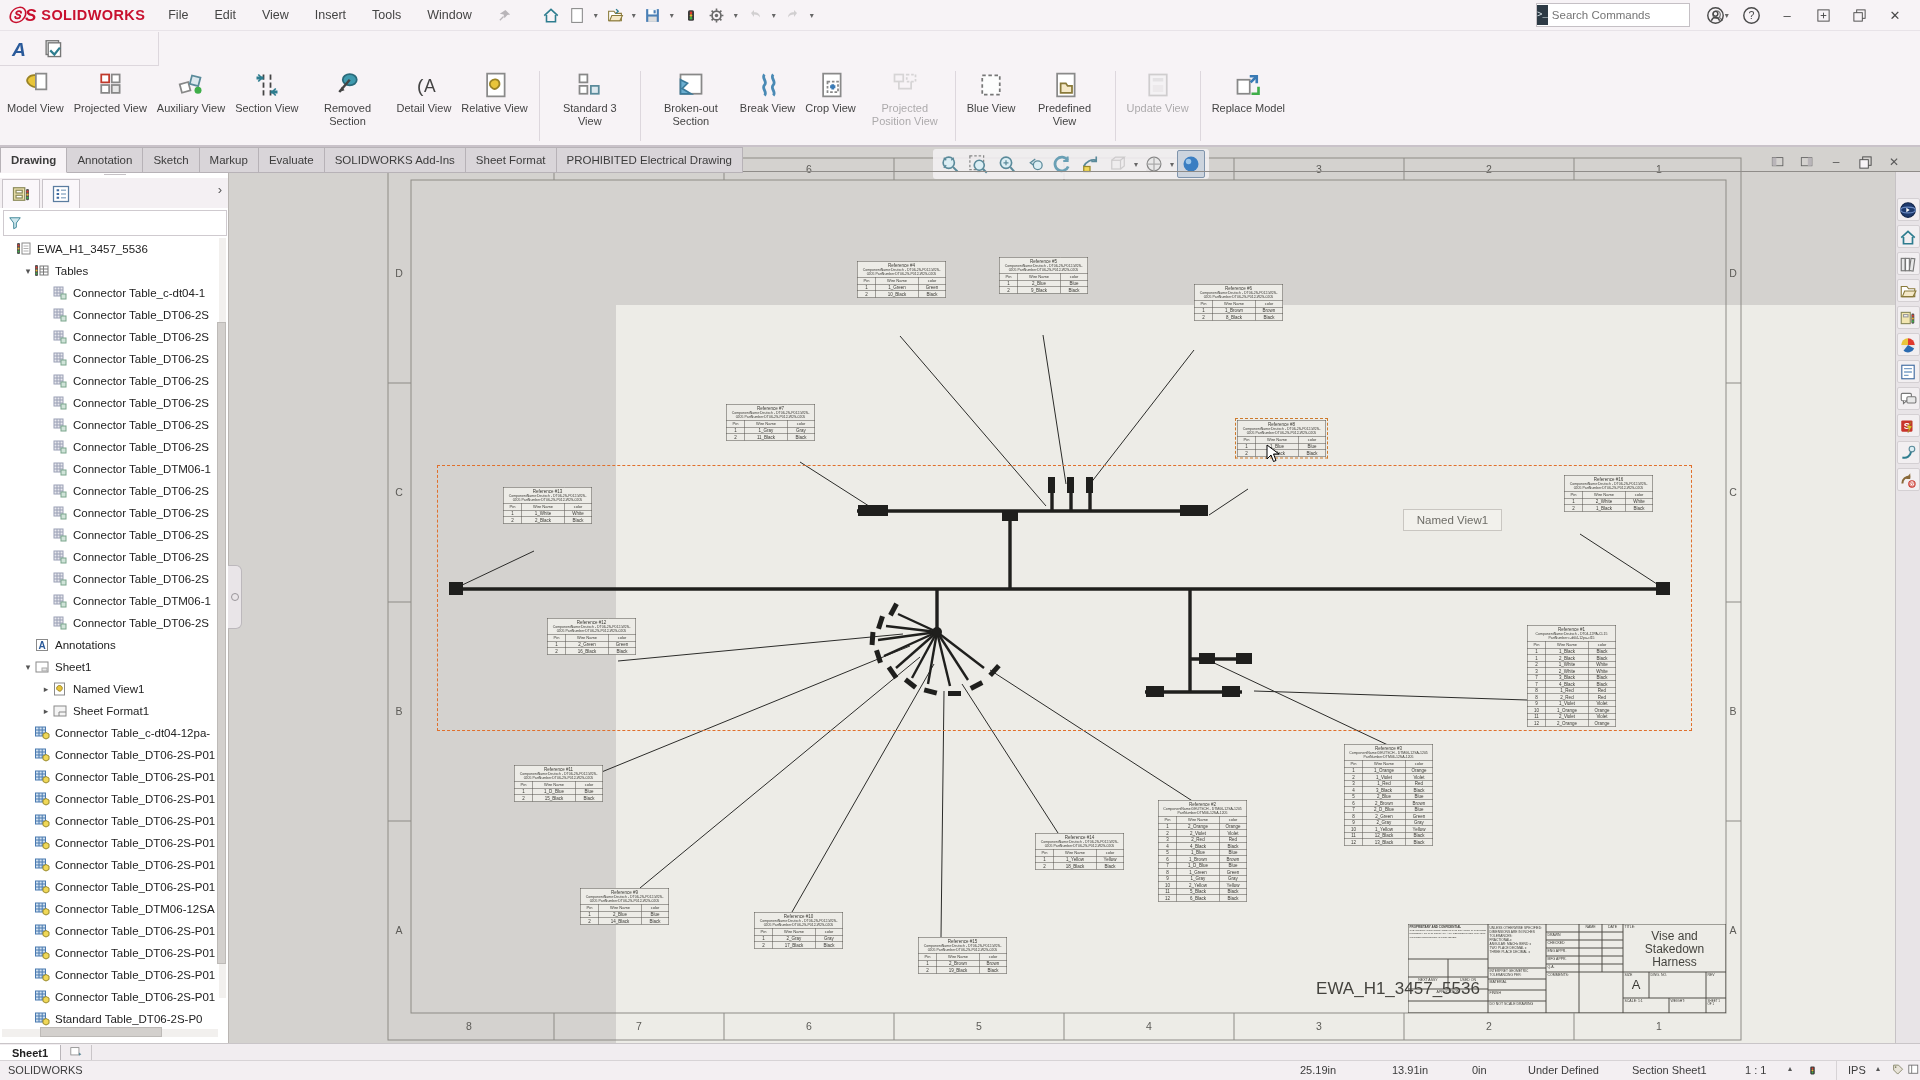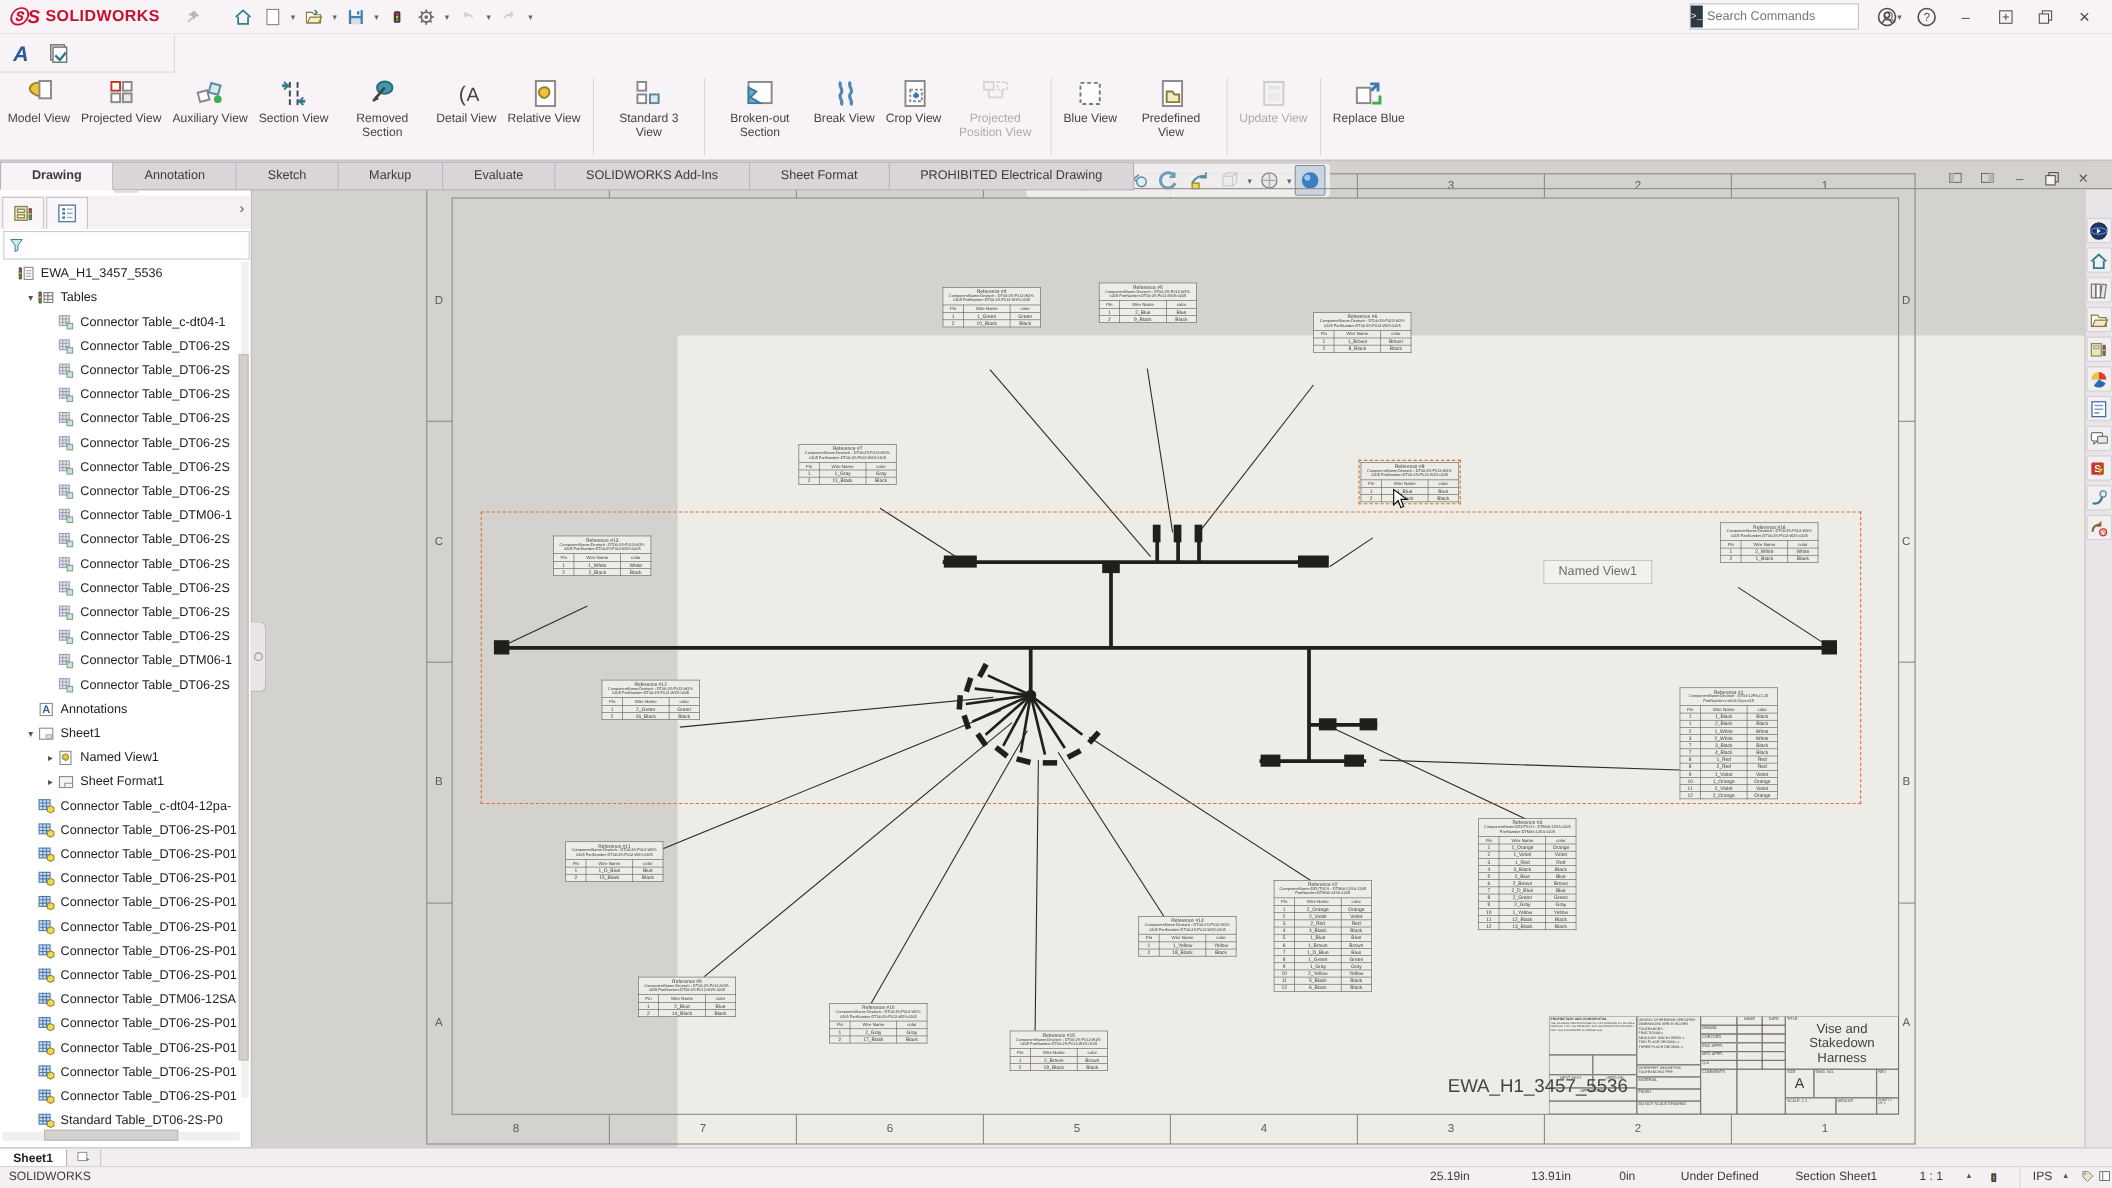--- a/index.html
+++ b/index.html
@@ -32,21 +32,21 @@
   .qbtn{width:26px;height:26px;display:flex;align-items:center;justify-content:center}
   #ribbonrow{position:absolute;left:0;top:37px;width:1920px;height:78px;display:flex;align-items:stretch;padding-left:2px}
   .rbtn{display:flex;flex-direction:column;align-items:center;padding:3px 5px 0 5px;min-width:44px;max-width:78px;text-align:center}
   .rbtn .ri{height:30px;display:flex;align-items:center;justify-content:center}
   .rbtn .rl{font-size:11px;line-height:12.5px;color:#444;margin-top:2px}
   .rbtn.dis{opacity:.42;filter:grayscale(1)}
   .rsep{width:1px;background:#ddd7dd;margin:4px 6px}
   #ribbon-bottom{position:absolute;left:0;top:115px;width:1920px;height:2px;background:#c9c2c9}
   
   #tabrow{position:absolute;left:0;top:147px;width:734px;height:25px;display:flex;z-index:38}
-  .tab{height:24px;line-height:24px;padding:0 28px;font-size:11.5px;color:#3c3c3c;background:#d9d5d9;
+  .tab{height:24px;line-height:24px;padding:0 10px;font-size:11.5px;color:#3c3c3c;background:#d9d5d9;
        border:1px solid #b7b2b7;border-left:none;white-space:nowrap}
   .tab:first-child{border-left:1px solid #b7b2b7}
   .tab.active{background:#f7f3f6;font-weight:bold;border-bottom:1px solid #f7f3f6}
   #mainline{position:absolute;left:0;top:171px;width:1920px;height:1px;background:#8f8c89;z-index:37}
   
   #graphics{position:absolute;left:228px;top:147px;width:1668px;height:896px;background:#d4d2cf;overflow:hidden;z-index:1}
   #sheet{position:absolute;left:388px;top:158px;width:1353px;height:882px;background:#edece7;z-index:1}
   #sheet-shadow{position:absolute;left:394px;top:164px;width:1353px;height:882px;background:#a7a5a1;z-index:0}
   #dsvg{position:absolute;left:0;top:0;width:1920px;height:1080px;z-index:3;pointer-events:none}
   .zlabel{position:absolute;font-size:10.5px;color:#5c5b57;z-index:2;transform:translate(-50%,-50%)}
@@ -117,20 +117,28 @@
   svg{display:block}
 </style>
 </head>
 <body>
 
 <div id="titlebar">
   <div id="logo">
     <span class="dslogo">ⓢS</span>
     <span class="lt">SOLIDWORKS</span>
   </div>
+  <div id="menus">
+      <div class="menu">File</div>
+      <div class="menu">Edit</div>
+      <div class="menu">View</div>
+      <div class="menu">Insert</div>
+      <div class="menu">Tools</div>
+      <div class="menu">Window</div>
+    </div>
   <span class="tbtn" style="margin-left:8px" id="pinbtn">
       <svg width="15" height="15" viewBox="0 0 16 16" xmlns="http://www.w3.org/2000/svg">
         <path d="M9 2l5 5-3 .5L8 11l-1-4L3 6z" fill="#b9b5b9"></path>
         <path d="M7 9l-4 4" stroke="#b9b5b9" stroke-width="1.4"></path>
       </svg>
     </span>
   <div id="tb-icons">
       <div class="tbtn">
         <svg width="18" height="18" viewBox="0 0 16 16" xmlns="http://www.w3.org/2000/svg">
           <path d="M2 8.5 8 3l6 5.5" fill="none" stroke="#2e7d8f" stroke-width="1.4"></path>
@@ -400,21 +408,21 @@
       <div class="rsep"></div>
       <div class="rbtn">
         <div class="ri">
           <svg width="28" height="28" viewBox="0 0 16 16" xmlns="http://www.w3.org/2000/svg">
             <rect x="2" y="5" width="7" height="8" fill="#fff" stroke="#888"></rect>
             <path d="M9 3h4v4" fill="none" stroke="#3a7ab5" stroke-width="1.5"></path>
             <path d="M13 3 9.5 6.5" stroke="#3a7ab5" stroke-width="1.5"></path>
             <path d="M14 9v4h-4" fill="none" stroke="#3fae49" stroke-width="1.5"></path>
           </svg>
         </div>
-        <div class="rl">Replace Blue</div>
+        <div class="rl">Replace Model</div>
       </div>
     </div>
   <div id="ribbon-bottom"></div>
 </div>
 
 <div id="tabrow">
     <div class="tab active">Drawing</div>
     <div class="tab">Annotation</div>
     <div class="tab">Sketch</div>
     <div class="tab">Markup</div>

